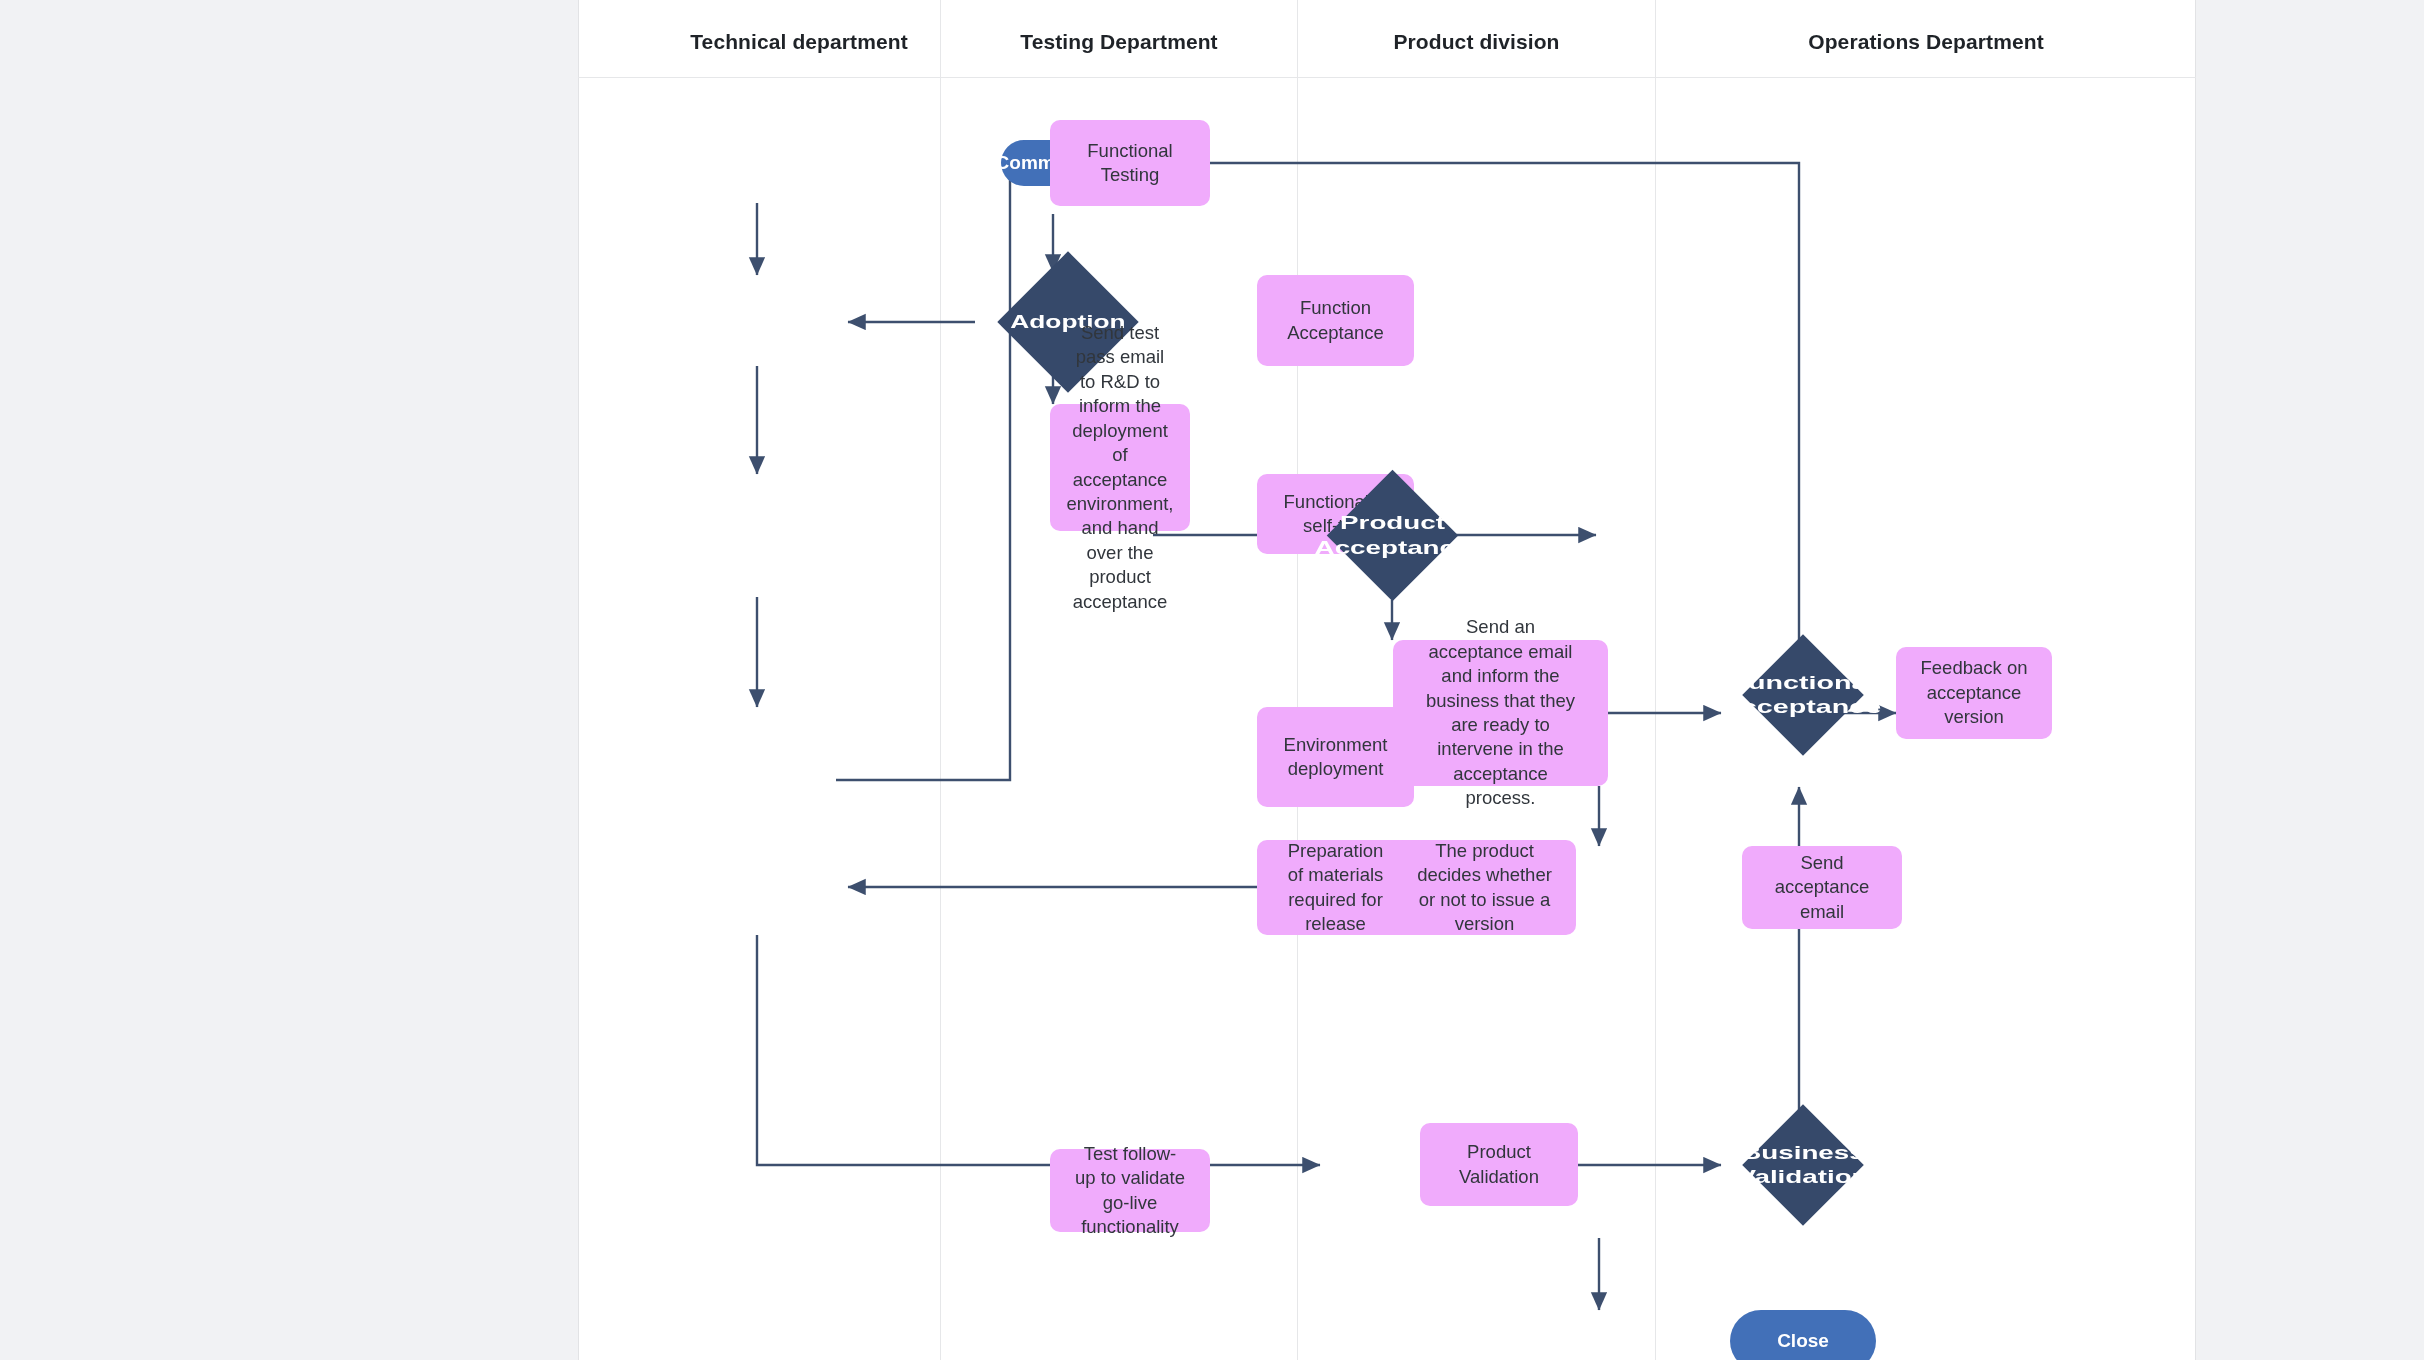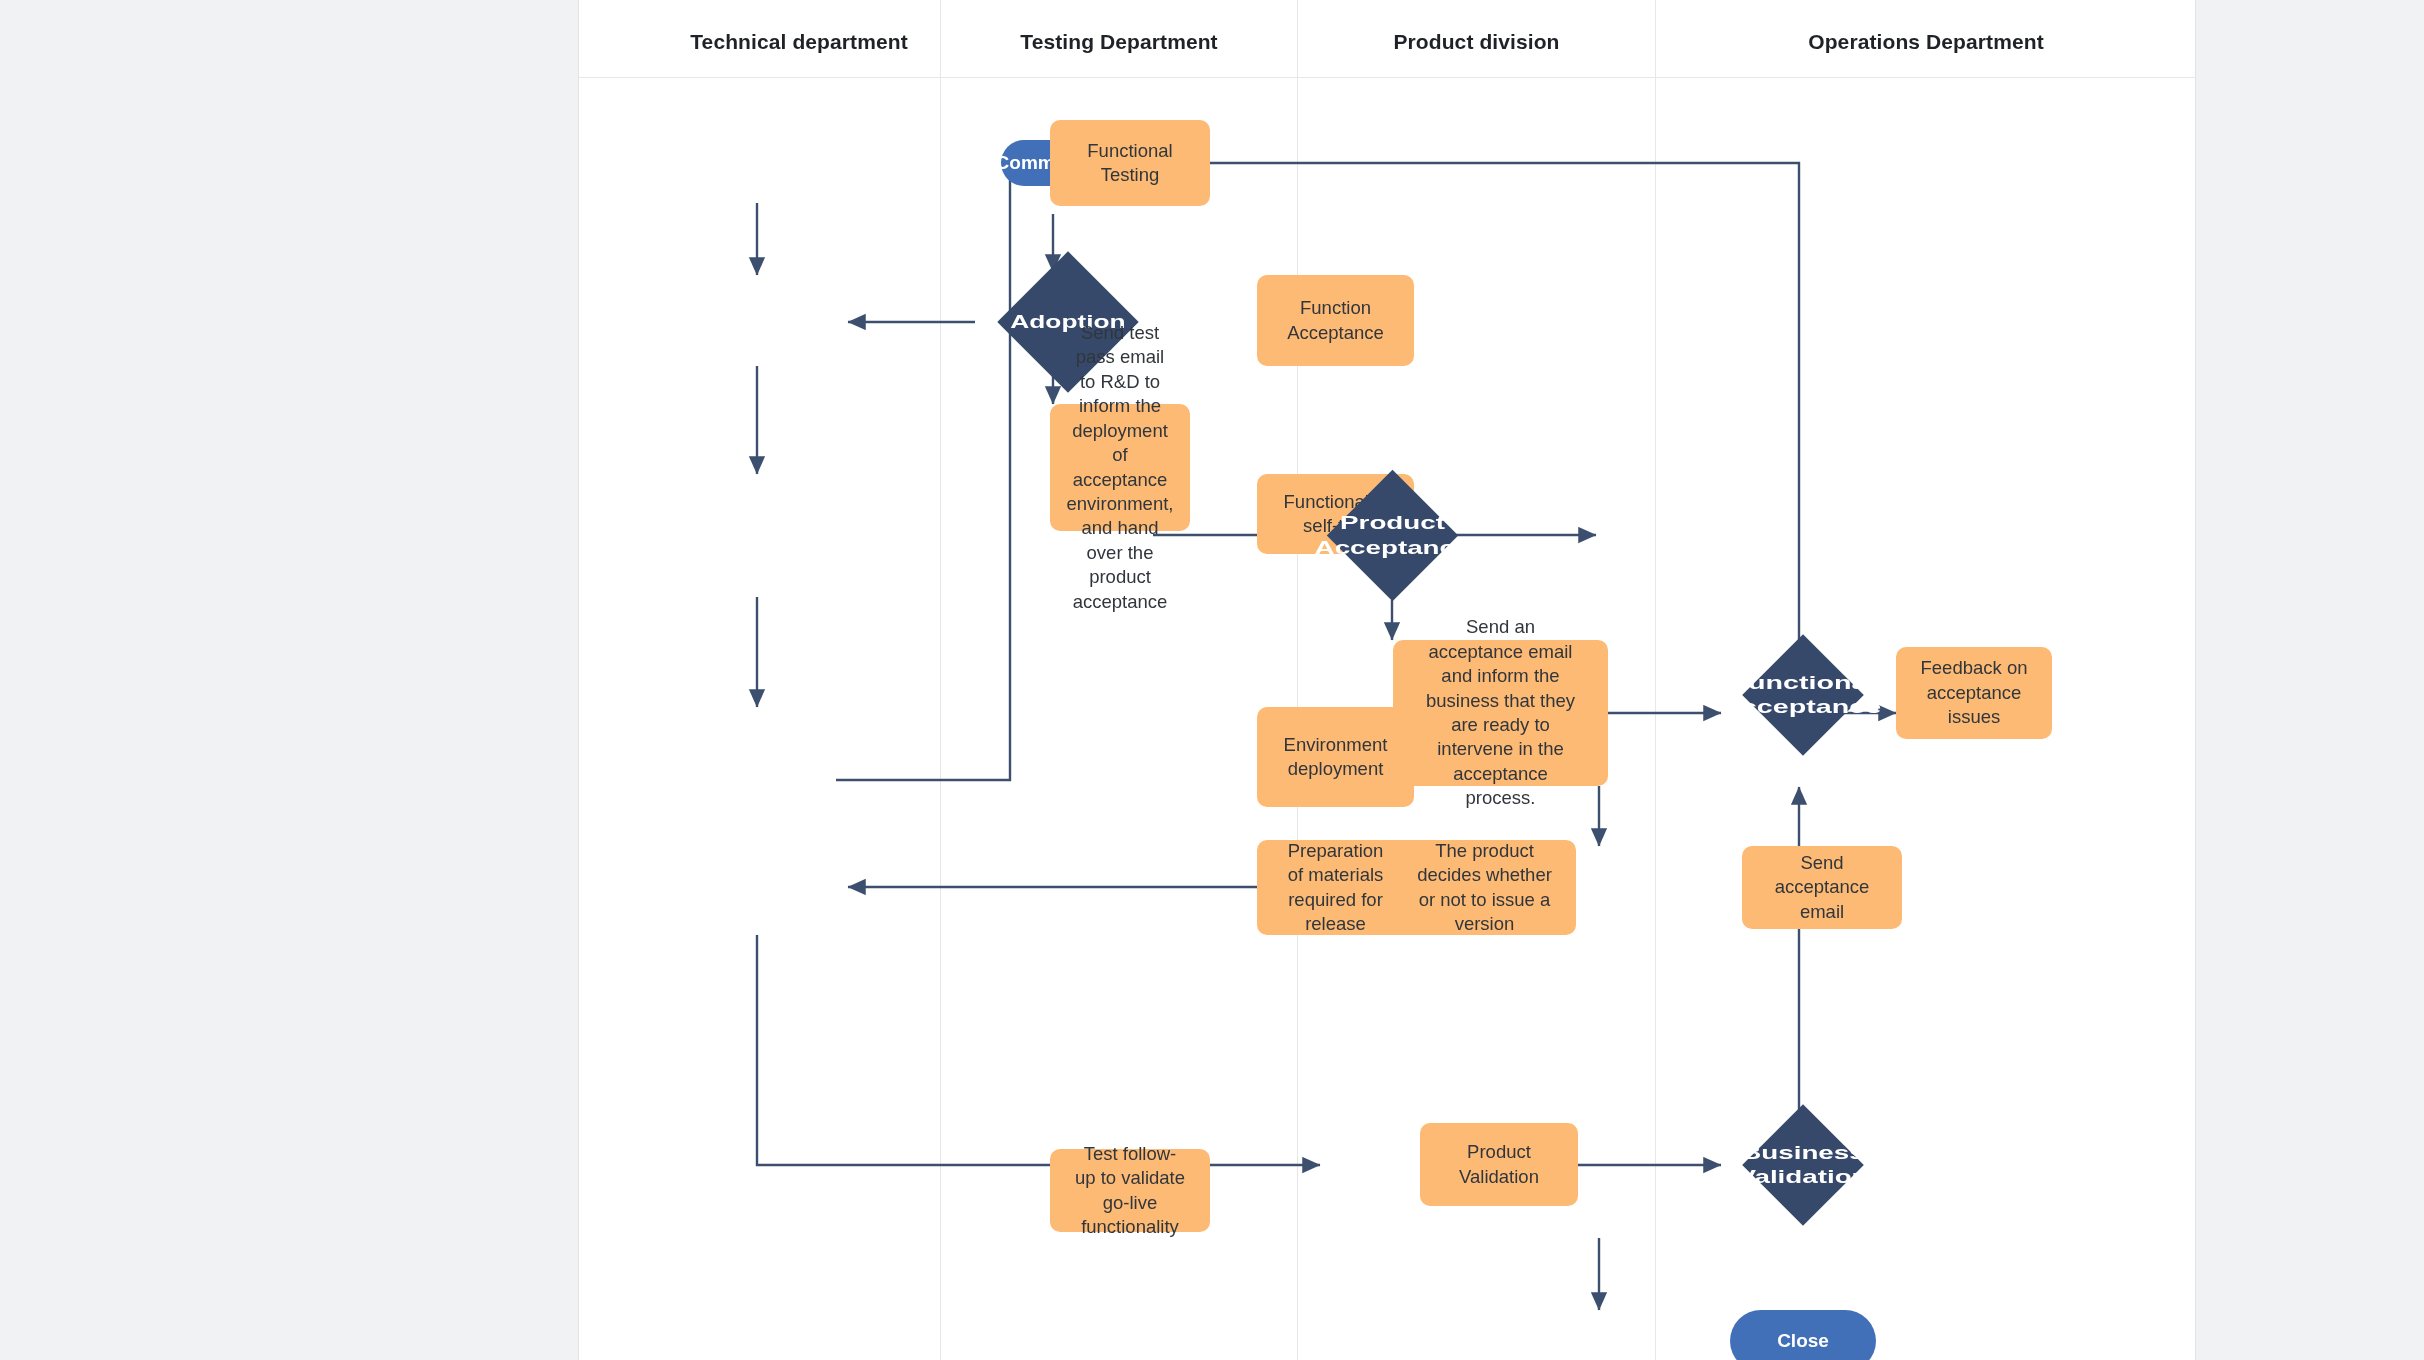--- a/index.html
+++ b/index.html
@@ -39,21 +39,21 @@
   
   .node{
     position:absolute;
     display:flex;align-items:center;justify-content:center;
     text-align:center;
     box-sizing:border-box;
     line-height:1.32;
     z-index:4;
   }
   .box{
-    background:#fdba74;
+    background:#f0abfc;
     border-radius:10px;
     color:#31363c;
     font-size:18.5px;
     padding:4px 24px;
     text-align:center;
   }
   .terminal{
     background:#4270b8;
     border-radius:36px;
     color:#ffffff;
@@ -217,21 +217,21 @@
 </div>
 
 <div class="diamond-wrap" style="left:1760px;top:652px;width:86px;height:86px;">
   <div class="diamond-shape"></div>
   <div class="diamond-label" style="transform:scale(1.55,1);">
     <span>Functional acceptance</span>
   </div>
 </div>
 
 <div class="node box" style="left:1896px;top:647px;width:156px;height:92px;">
-  <span>Feedback on acceptance issues</span>
+  <span>Feedback on acceptance version</span>
 </div>
 
 <div class="node box" style="left:1742px;top:846px;width:160px;height:83px;">
   <span>Send acceptance email</span>
 </div>
 
 <div class="diamond-wrap" style="left:1760px;top:1122px;width:86px;height:86px;">
   <div class="diamond-shape"></div>
   <div class="diamond-label" style="transform:scale(1.5,1);">
     <span>Business Validation</span>

